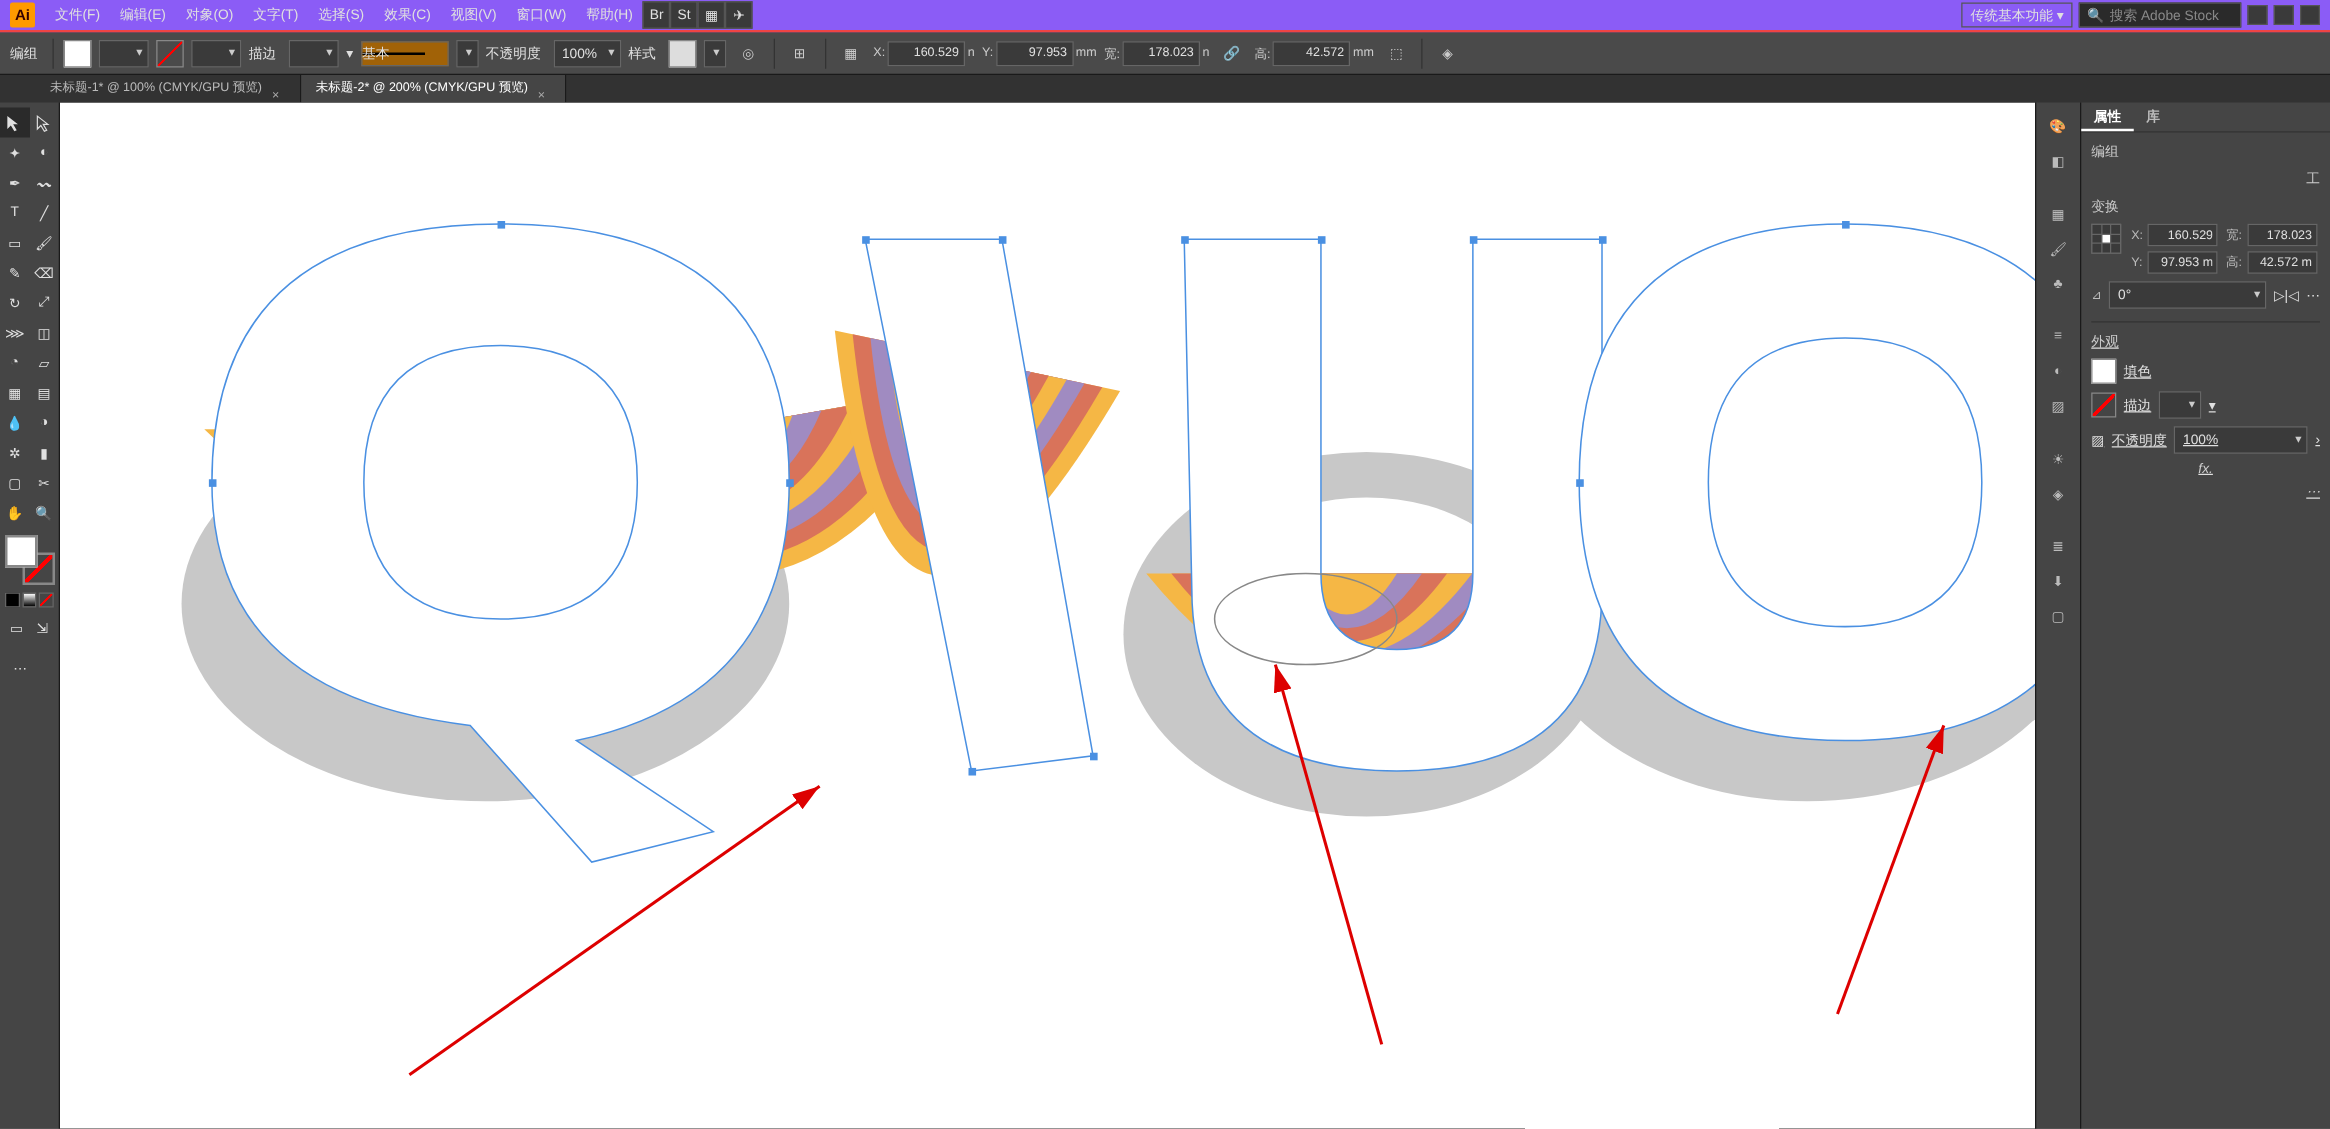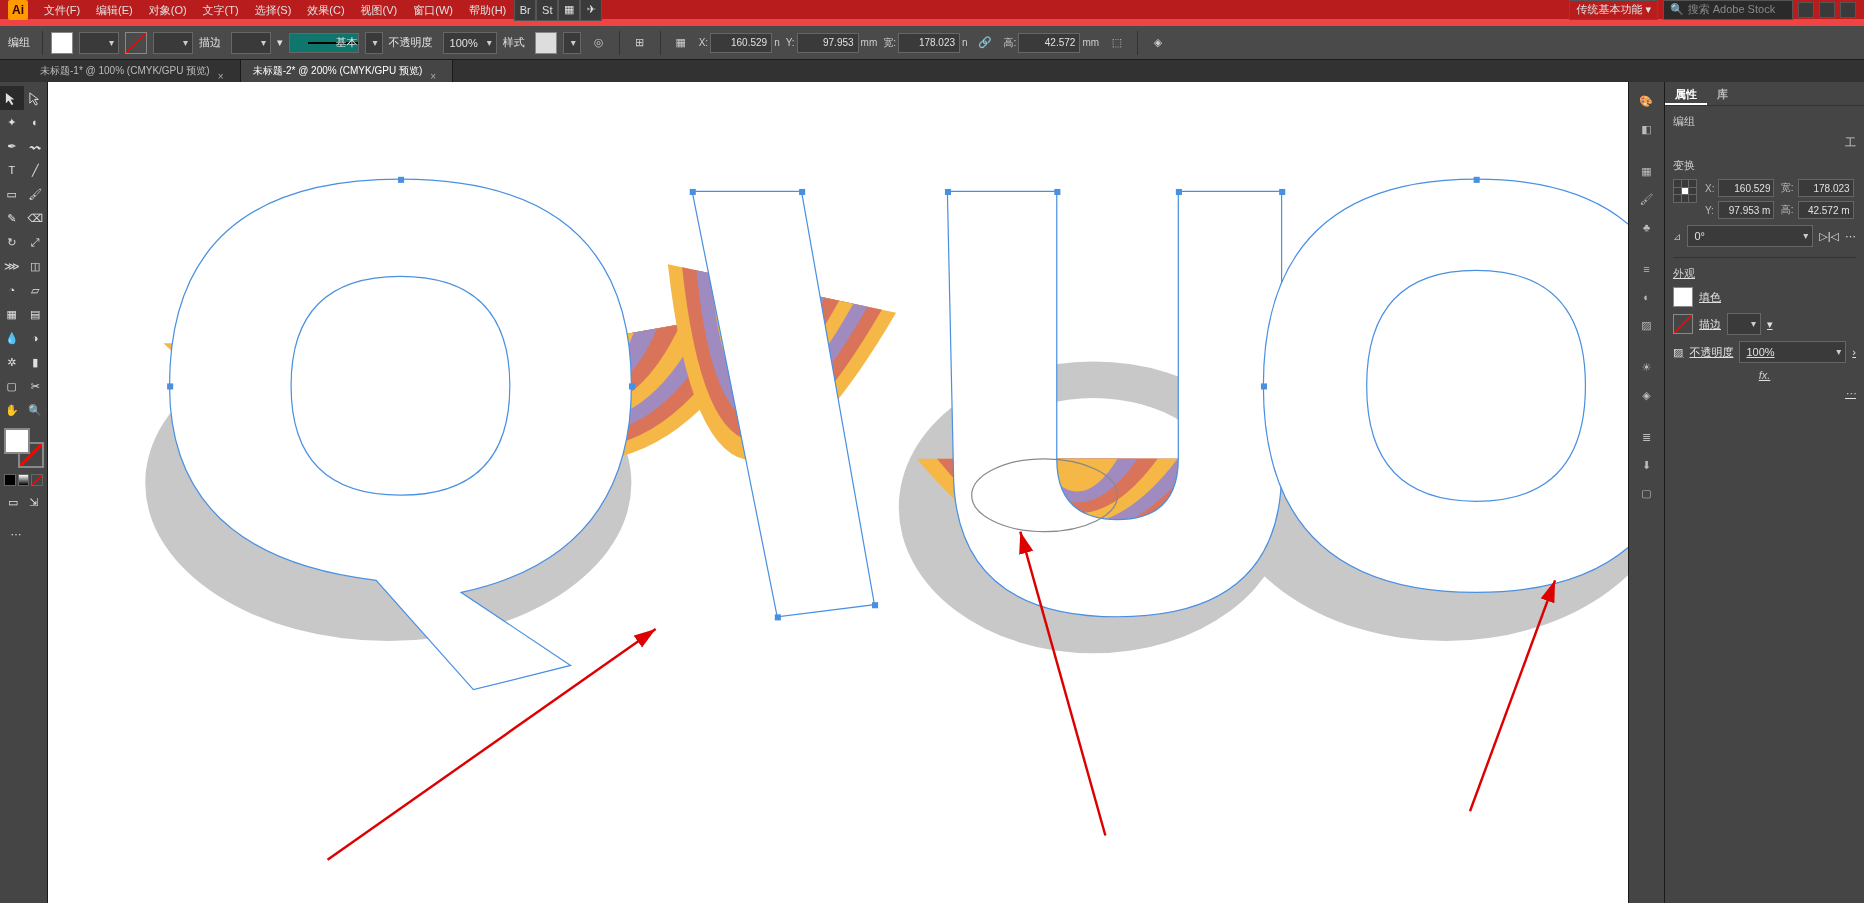--- a/index.html
+++ b/index.html
@@ -1,37 +1,37 @@
 <!DOCTYPE html>
 <html><head>
 <meta charset="utf-8">
 <style>
 * { margin: 0; padding: 0; box-sizing: border-box; font-family: "Microsoft YaHei", Arial, sans-serif; }
 body { background: #323232; color: #e0e0e0; font-size: 11px; overflow: hidden; width: 1864px; height: 903px; }
 
 
-.menubar { height: 26px; background: #b91c1c; display: flex; align-items: center; padding: 0 8px; border-bottom: 7px solid #ef4444; }
+.menubar { height: 26px; background: #8b5cf6; display: flex; align-items: center; padding: 0 8px; border-bottom: 2px solid #ef4444; }
 .app-logo { width: 20px; height: 20px; background: #ff9a00; display: flex; align-items: center; justify-content: center; color: #330000; font-weight: bold; font-size: 12px; border-radius: 2px; margin-right: 8px; }
 .menu-item { padding: 0 8px; cursor: pointer; color: #e0e0e0; height: 26px; line-height: 26px; }
 .menubar-spacer { flex: 1; }
 .menubar-right { display: flex; align-items: center; gap: 5px; }
 .menubar-icon { width: 22px; height: 22px; background: #3a3a3a; border: 1px solid #555; display: flex; align-items: center; justify-content: center; cursor: pointer; }
 .workspace-dd { display: flex; align-items: center; padding: 0 6px; height: 20px; border: 1px solid #555; cursor: pointer; }
 .search-box { width: 130px; height: 20px; background: #2a2a2a; border: 1px solid #555; padding: 0 6px; display: flex; align-items: center; gap: 4px; color: #888; }
 .win-ctrl { width: 16px; height: 16px; background: #3a3a3a; cursor: pointer; border: 1px solid #555; }
 
 
 .controlbar { height: 34px; background: #4a4a4a; display: flex; align-items: center; padding: 0 8px; gap: 6px; border-bottom: 1px solid #1a1a1a; }
 .controlbar-label { color: #e0e0e0; margin-right: 4px; }
 .swatch { width: 22px; height: 22px; border: 1px solid #888; }
 .swatch.fill { background: #fff; }
 .swatch.stroke { background: linear-gradient(to bottom right, transparent 47%, red 47%, red 53%, transparent 53%); }
 .dd { background: #3a3a3a; border: 1px solid #666; padding: 2px 18px 2px 6px; position: relative; cursor: pointer; min-width: 40px; height: 22px; line-height: 16px; }
 .dd::after { content: "▾"; position: absolute; right: 4px; top: 2px; font-size: 10px; color: #ccc; }
-.stroke-preview { width: 70px; height: 20px; background: #0f766e; border: 1px solid #666; display: flex; align-items: center; justify-content: flex-end; }
+.stroke-preview { width: 70px; height: 20px; background: #a16207; border: 1px solid #666; display: flex; align-items: center; justify-content: flex-start; }
 .stroke-line { width: 50px; height: 2px; background: #000; }
 .ctrl-icon { width: 24px; height: 24px; display: flex; align-items: center; justify-content: center; cursor: pointer; color: #ccc; }
 .ctrl-sep { width: 1px; height: 24px; background: #333; margin: 0 2px; }
 .coord-group { display: flex; align-items: center; gap: 2px; }
 .coord-label { color: #ccc; font-size: 10px; }
 .coord-input { width: 62px; height: 20px; background: #3a3a3a; border: 1px solid #666; padding: 0 4px; text-align: right; color: #e0e0e0; font-size: 10px; }
 
 
 .tabbar { height: 22px; background: #323232; display: flex; padding-left: 28px; }
 .doc-tab { padding: 0 12px; height: 22px; line-height: 22px; background: #323232; color: #bbb; border-right: 1px solid #1a1a1a; cursor: pointer; display: flex; align-items: center; gap: 8px; font-size: 10px; }

